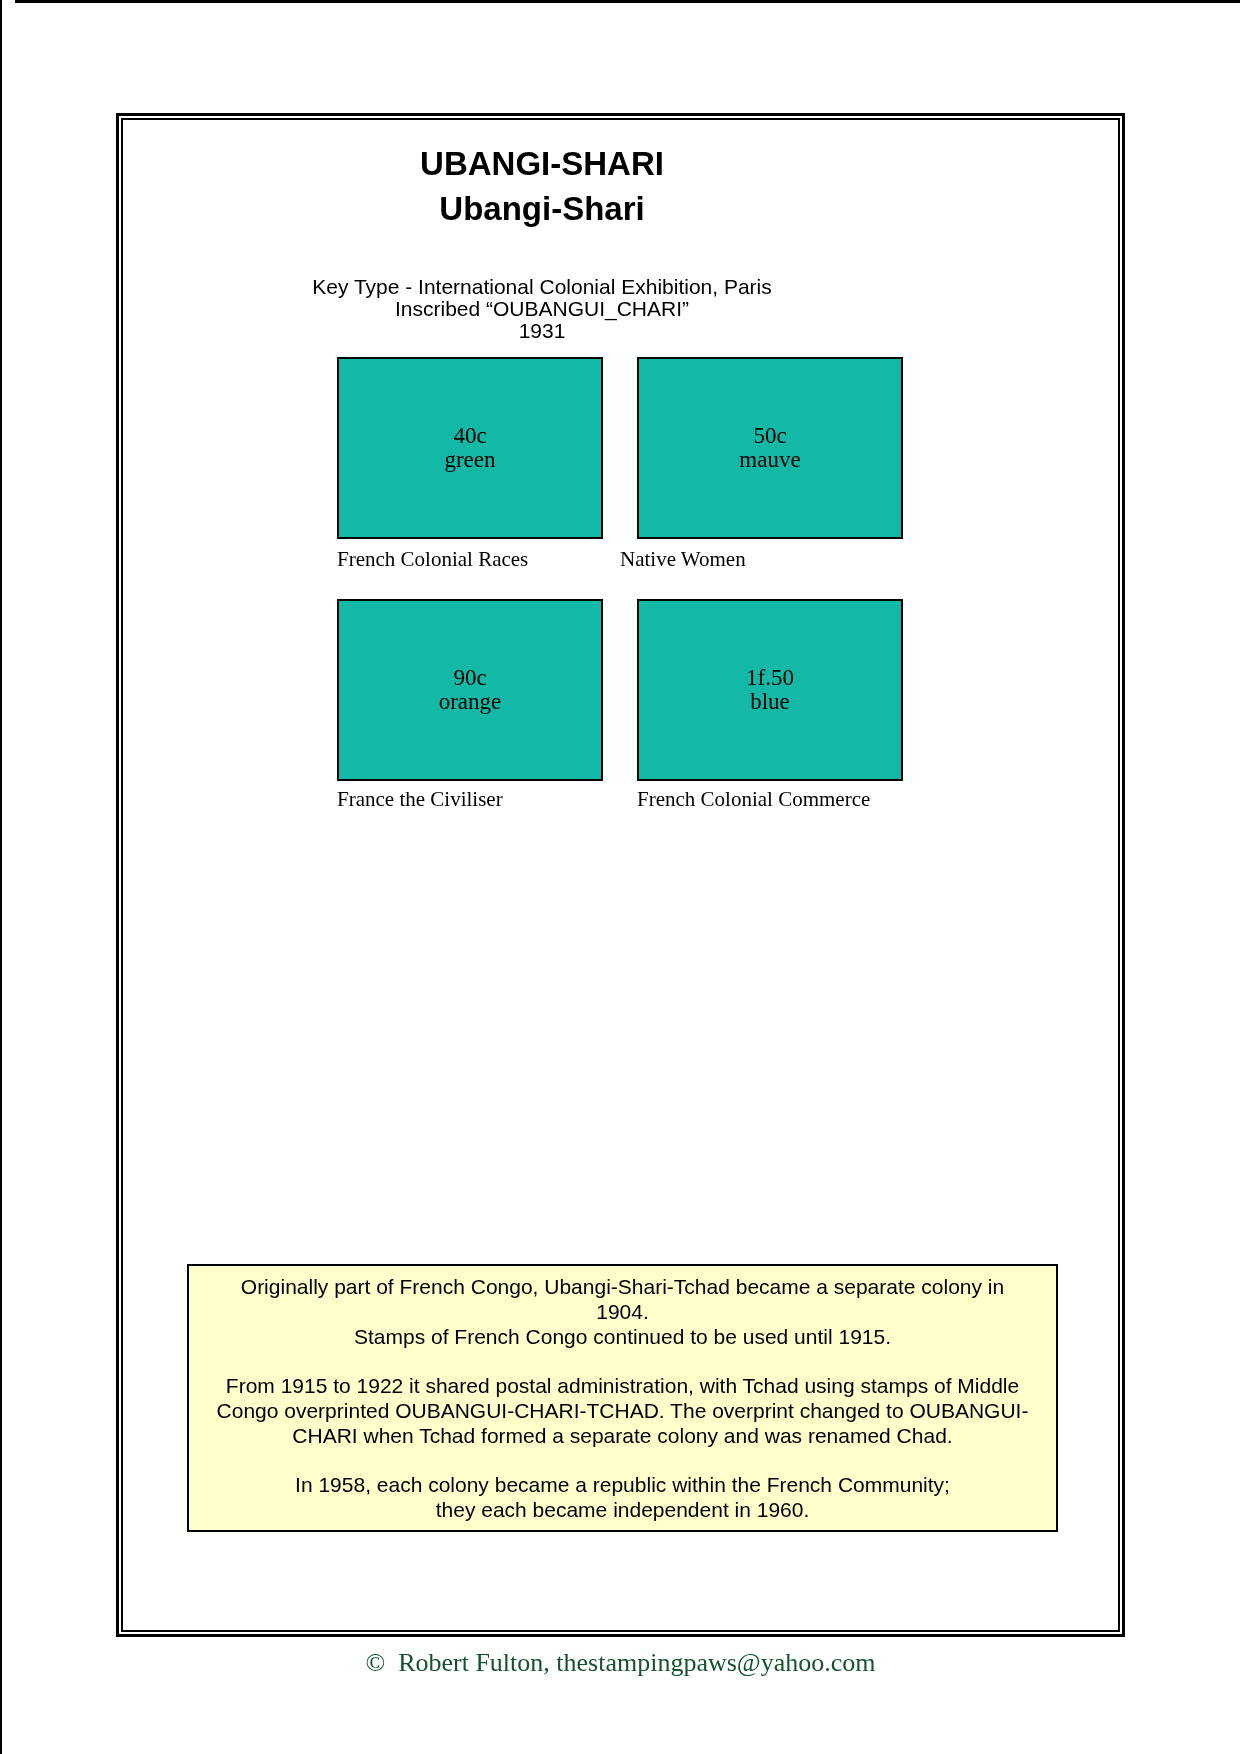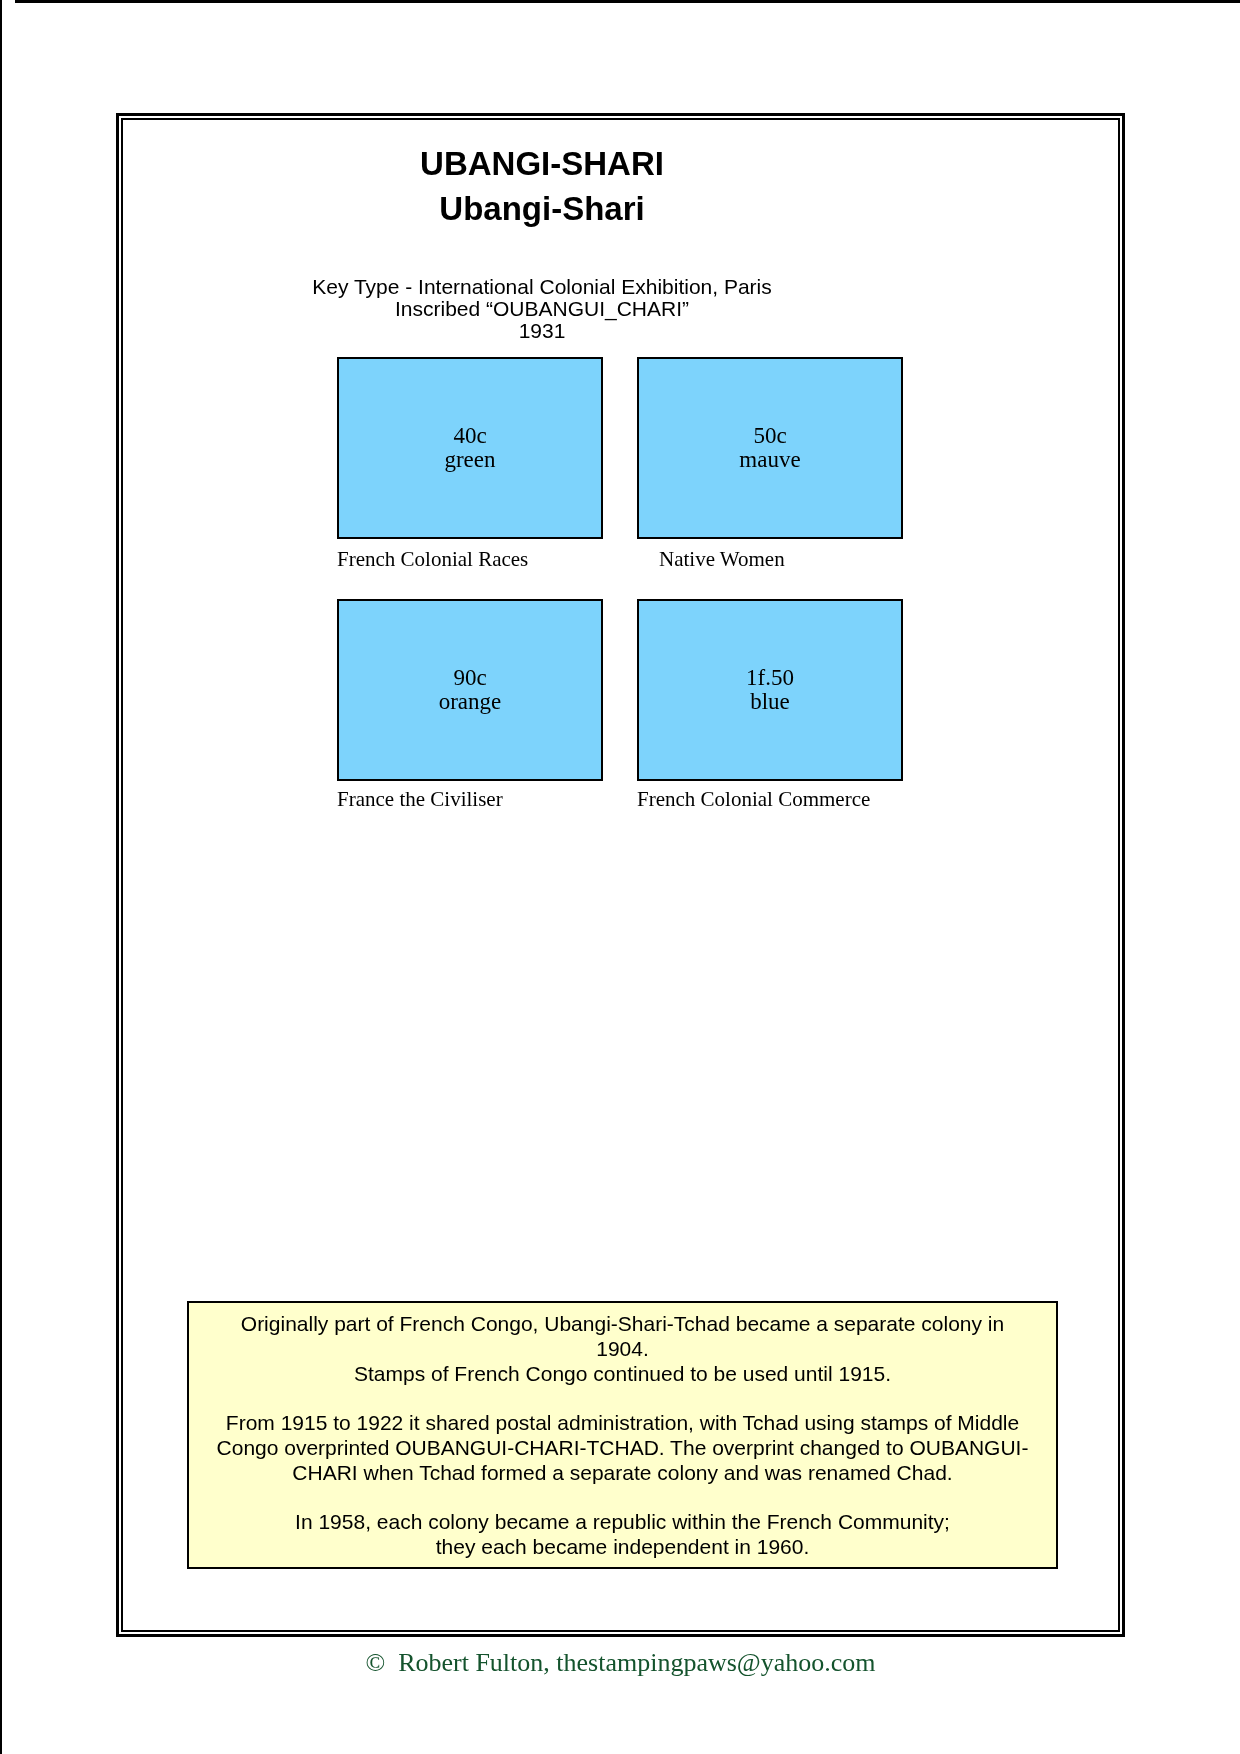--- a/index.html
+++ b/index.html
@@ -29,36 +29,36 @@
   .centerband { position: absolute; left: 116px; width: 852px; text-align: center; }
 
   .title-line {
     font-size: 33px; font-weight: bold; line-height: 45px;
     color: #000; margin: 0;
   }
   .subtitle-line { font-size: 21px; line-height: 22px; color: #000; }
 
   .stamp-box {
     position: absolute; width: 266px; height: 182px;
-    border: 2px solid #000; box-sizing: border-box; background: #7dd3fc;
+    border: 2px solid #000; box-sizing: border-box; background: #14b8a6;
     display: flex; flex-direction: column; align-items: center; justify-content: center;
     font-family: "Liberation Serif", serif; font-size: 23px; line-height: 24px;
     color: #000; text-align: center;
   }
   .stamp-caption {
     position: absolute; width: 266px; text-align: left;
     font-family: "Liberation Serif", serif; font-size: 21px; line-height: 24px; color: #000;
   }
 
   .info-box {
     position: absolute; left: 187px; top: 1264px; width: 871px;
     border: 2px solid #000; box-sizing: border-box;
     background: #FFFFCC;
     padding: 8px 24px;
-    font-size: 21px; line-height: 25px; color: #000; text-align: center; margin-top: 37px;
+    font-size: 21px; line-height: 25px; color: #000; text-align: center;
   }
   .info-box p { margin: 0; white-space: pre-line; }
   .info-box p + p { margin-top: 24px; }
 
   .footer {
     position: absolute; left: 116px; top: 1648px; width: 1009px;
     text-align: center; font-family: "Liberation Serif", serif;
     font-size: 26px; color: #14532d; white-space: pre;
   }
 </style>
@@ -85,21 +85,21 @@
 
 <div class="stamp-box" style="left:337px; top:357px">
   <div>40c</div>
   <div>green</div>
 </div>
 <div class="stamp-box" style="left:637px; top:357px">
   <div>50c</div>
   <div>mauve</div>
 </div>
 <div class="stamp-caption" style="left:337px; top:547px">French Colonial Races</div>
-<div class="stamp-caption" style="left:659px; top:547px">Native Women</div>
+<div class="stamp-caption" style="left:620px; top:547px">Native Women</div>
 
 <div class="stamp-box" style="left:337px; top:599px">
   <div>90c</div>
   <div>orange</div>
 </div>
 <div class="stamp-box" style="left:637px; top:599px">
   <div>1f.50</div>
   <div>blue</div>
 </div>
 <div class="stamp-caption" style="left:337px; top:787px">France the Civiliser</div>

